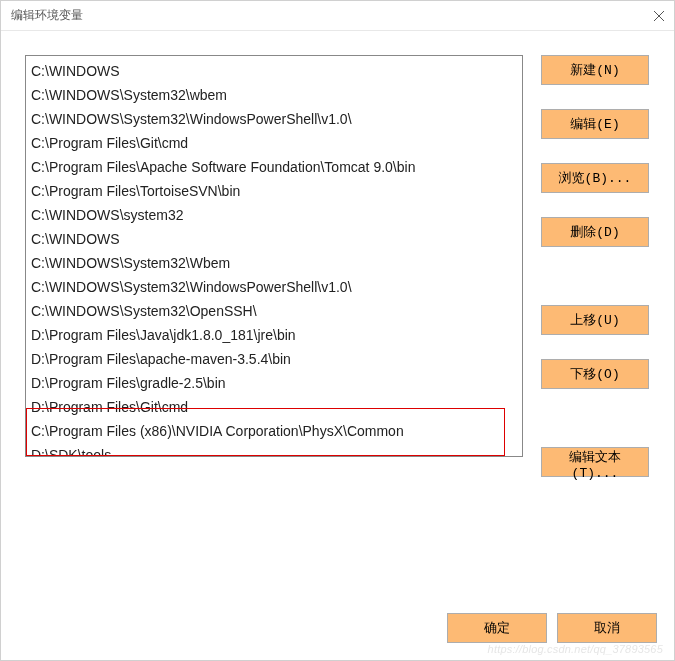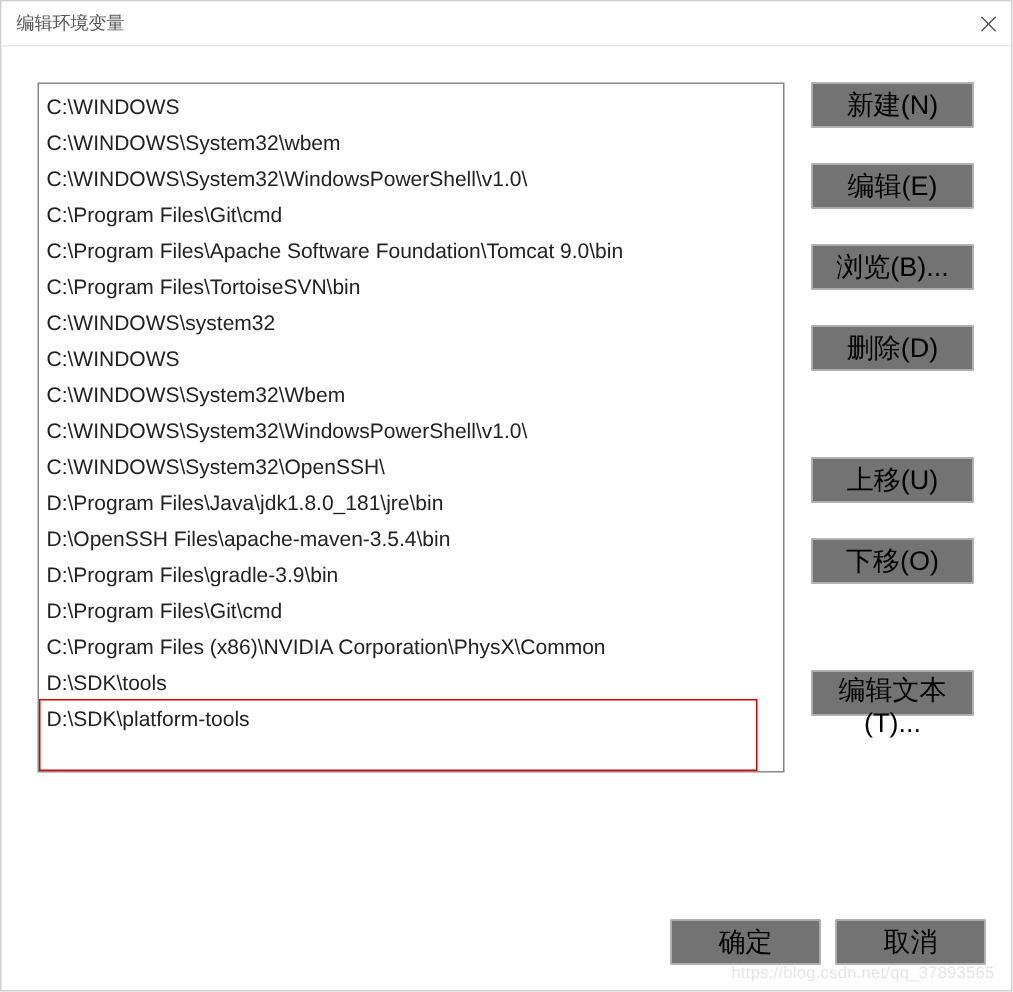--- a/index.html
+++ b/index.html
@@ -36,21 +36,21 @@
       cursor: default;
     }
     .content {
       display: flex;
       padding: 24px 18px 16px 24px;
       gap: 18px;
       height: 560px;
     }
     .listwrap {
       width: 498px;
-      height: 460px;
+      height: 402px;
       border: 1px solid #888;
       background: #fff;
       position: relative;
       overflow: hidden;
     }
     .list {
       width: 100%;
       height: 100%;
       overflow-y: scroll;
       padding: 2px 0 0 0;
@@ -86,23 +86,23 @@
     .sidebtns {
       display: flex;
       flex-direction: column;
       gap: 6px;
       width: 108px;
     }
     .sidebtns .spacer-sm { height: 12px; }
     .sidebtns .spacer-lg { height: 46px; }
     button.win {
       height: 30px;
-      font-family: Liberation Sans, sans-serif;
-      font-size: 18px;
-      background: #737373;
+      font-family: Liberation Mono, monospace;
+      font-size: 13px;
+      background: #fdba74;
       border: 1px solid #adadad;
       color: #000;
       padding: 0 6px;
       cursor: default;
     }
     .footer {
       position: absolute;
       bottom: 18px;
       right: 18px;
       display: flex;
@@ -112,20 +112,21 @@
     .footer button.win { width: 100px; }
     .watermark {
       position: absolute;
       bottom: 6px;
       right: 12px;
       color: #ccc;
       font-size: 11px;
       opacity: 0.5;
       letter-spacing: 0.2px;
       pointer-events: none;
+      font-style: italic;
     }
   </style>
 </head>
 <body>
 
 <div class="titlebar">
   <span class="title">编辑环境变量</span>
   <div class="close">
     <svg width="10" height="10" viewBox="0 0 10 10">
       <line x1="0" y1="0" x2="10" y2="10" stroke="#555" stroke-width="1"></line>
@@ -142,22 +143,22 @@
         <div class="list-item">C:\WINDOWS\System32\WindowsPowerShell\v1.0\</div>
         <div class="list-item">C:\Program Files\Git\cmd</div>
         <div class="list-item">C:\Program Files\Apache Software Foundation\Tomcat 9.0\bin</div>
         <div class="list-item">C:\Program Files\TortoiseSVN\bin</div>
         <div class="list-item">C:\WINDOWS\system32</div>
         <div class="list-item">C:\WINDOWS</div>
         <div class="list-item">C:\WINDOWS\System32\Wbem</div>
         <div class="list-item">C:\WINDOWS\System32\WindowsPowerShell\v1.0\</div>
         <div class="list-item">C:\WINDOWS\System32\OpenSSH\</div>
         <div class="list-item">D:\Program Files\Java\jdk1.8.0_181\jre\bin</div>
-        <div class="list-item">D:\OpenSSH Files\apache-maven-3.5.4\bin</div>
-        <div class="list-item">D:\Program Files\gradle-3.9\bin</div>
+        <div class="list-item">D:\Program Files\apache-maven-3.5.4\bin</div>
+        <div class="list-item">D:\Program Files\gradle-2.5\bin</div>
         <div class="list-item">D:\Program Files\Git\cmd</div>
         <div class="list-item">C:\Program Files (x86)\NVIDIA Corporation\PhysX\Common</div>
         <div class="list-item">D:\SDK\tools</div>
         <div class="list-item">D:\SDK\platform-tools</div>
       </div>
     <div class="redbox"></div>
   </div>
   <div class="sidebtns">
     <button class="win">新建(N)</button>
     <div class="spacer-sm"></div>

